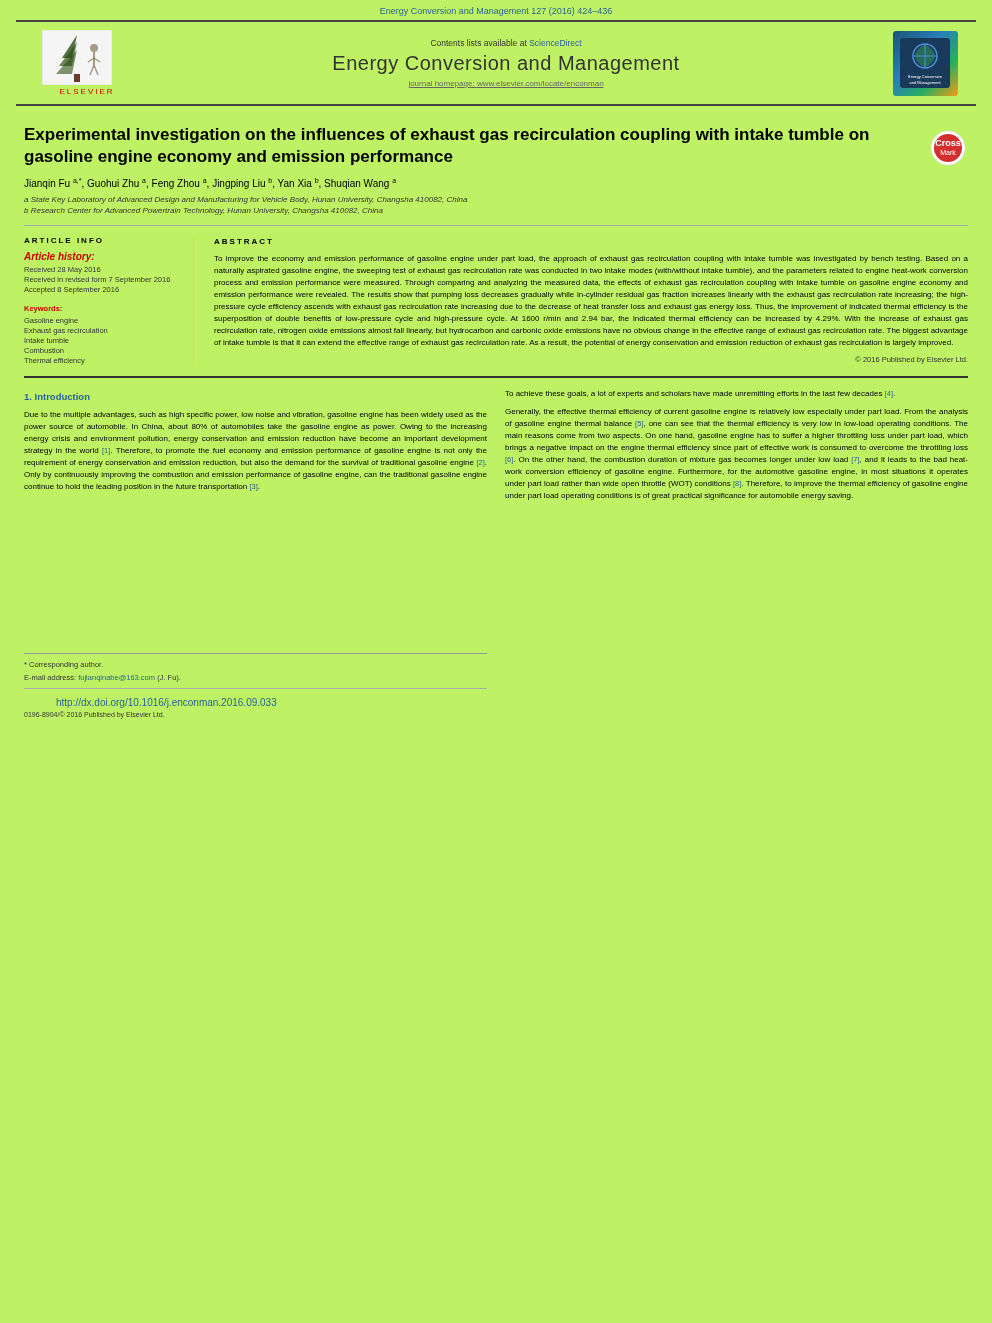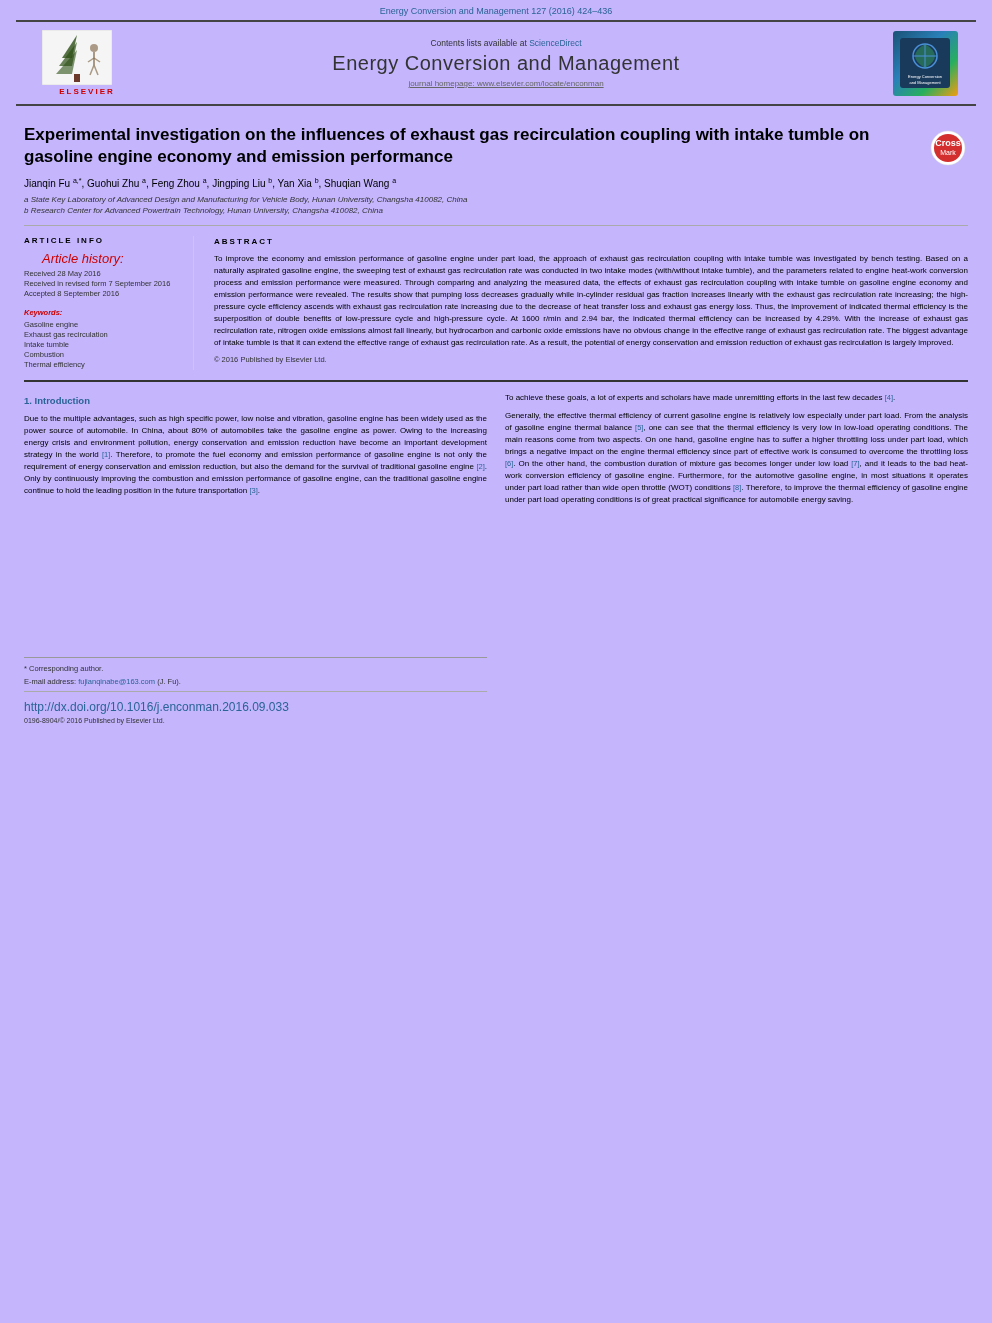--- a/index.html
+++ b/index.html
@@ -8,21 +8,21 @@
       font-family: 'Times New Roman', Times, serif;
       font-size: 9.5px;
       color: #000;
       width: 992px;
       min-height: 1323px;
     }
 
     .page-wrapper {
       width: 992px;
       min-height: 1323px;
-      background: #c4b5fd;
+      background: #bef264;
       padding: 0;
     }
 
     
     .journal-link-bar {
       text-align: center;
       padding: 6px 0 4px 0;
       font-size: 9px;
       color: #2a6496;
       font-family: Arial, sans-serif;
@@ -49,21 +49,21 @@
 
     .elsevier-tree {
       width: 70px;
       height: 55px;
     }
 
     .elsevier-text {
       font-size: 8px;
       font-family: Arial, sans-serif;
       color: #c00;
-      font-weight: bold;
+      font-weight: normal;
       letter-spacing: 2px;
       margin-top: 2px;
       margin-left: 20px;
     }
 
     .journal-title-center {
       flex: 1;
       text-align: center;
     }
 
@@ -203,42 +203,40 @@
     .article-info-heading {
       font-size: 8px;
       font-family: Arial, sans-serif;
       letter-spacing: 2px;
       font-weight: bold;
       color: #000;
       margin-bottom: 6px;
     }
 
     .history-label {
-      font-size: 13px;
+      font-size: 10px;
       color: #c00;
       font-style: italic;
-      font-weight: normal;
+      font-weight: bold;
       margin-bottom: 3px;
-      margin-left: 18px;
     }
 
     .history-entry {
       font-size: 7.5px;
       color: #333;
       margin-bottom: 1px;
     }
 
     .keywords-section {
       margin-top: 10px;
     }
 
     .keywords-label {
       font-size: 7.5px;
       color: #c00;
-      font-style: italic;
       font-weight: bold;
       margin-bottom: 3px;
     }
 
     .keyword-item {
       font-size: 7.5px;
       color: #333;
       margin-bottom: 1px;
     }
 
@@ -263,20 +261,21 @@
       font-family: Arial, sans-serif;
       line-height: 1.5;
       color: #000;
       text-align: justify;
     }
 
     .copyright-line {
       font-size: 7.5px;
       font-family: Arial, sans-serif;
       color: #333;
+      text-align: right;
       margin-top: 6px;
     }
 
     
     .main-divider {
       border: none;
       border-top: 2px solid #333;
       margin: 10px 0;
     }
 
@@ -320,24 +319,25 @@
     }
 
     .footnote-line {
       font-size: 7.5px;
       font-family: Arial, sans-serif;
       color: #333;
       margin-bottom: 2px;
     }
 
     .doi-line {
-      font-size: 12px;
+      font-size: 10px;
       font-family: Arial, sans-serif;
       color: #2a6496;
       margin-top: 3px;
+      margin-left: 32px;
     }
 
     .issn-line {
       font-size: 7px;
       font-family: Arial, sans-serif;
       color: #333;
     }
   </style>
 </head>
 <body>

